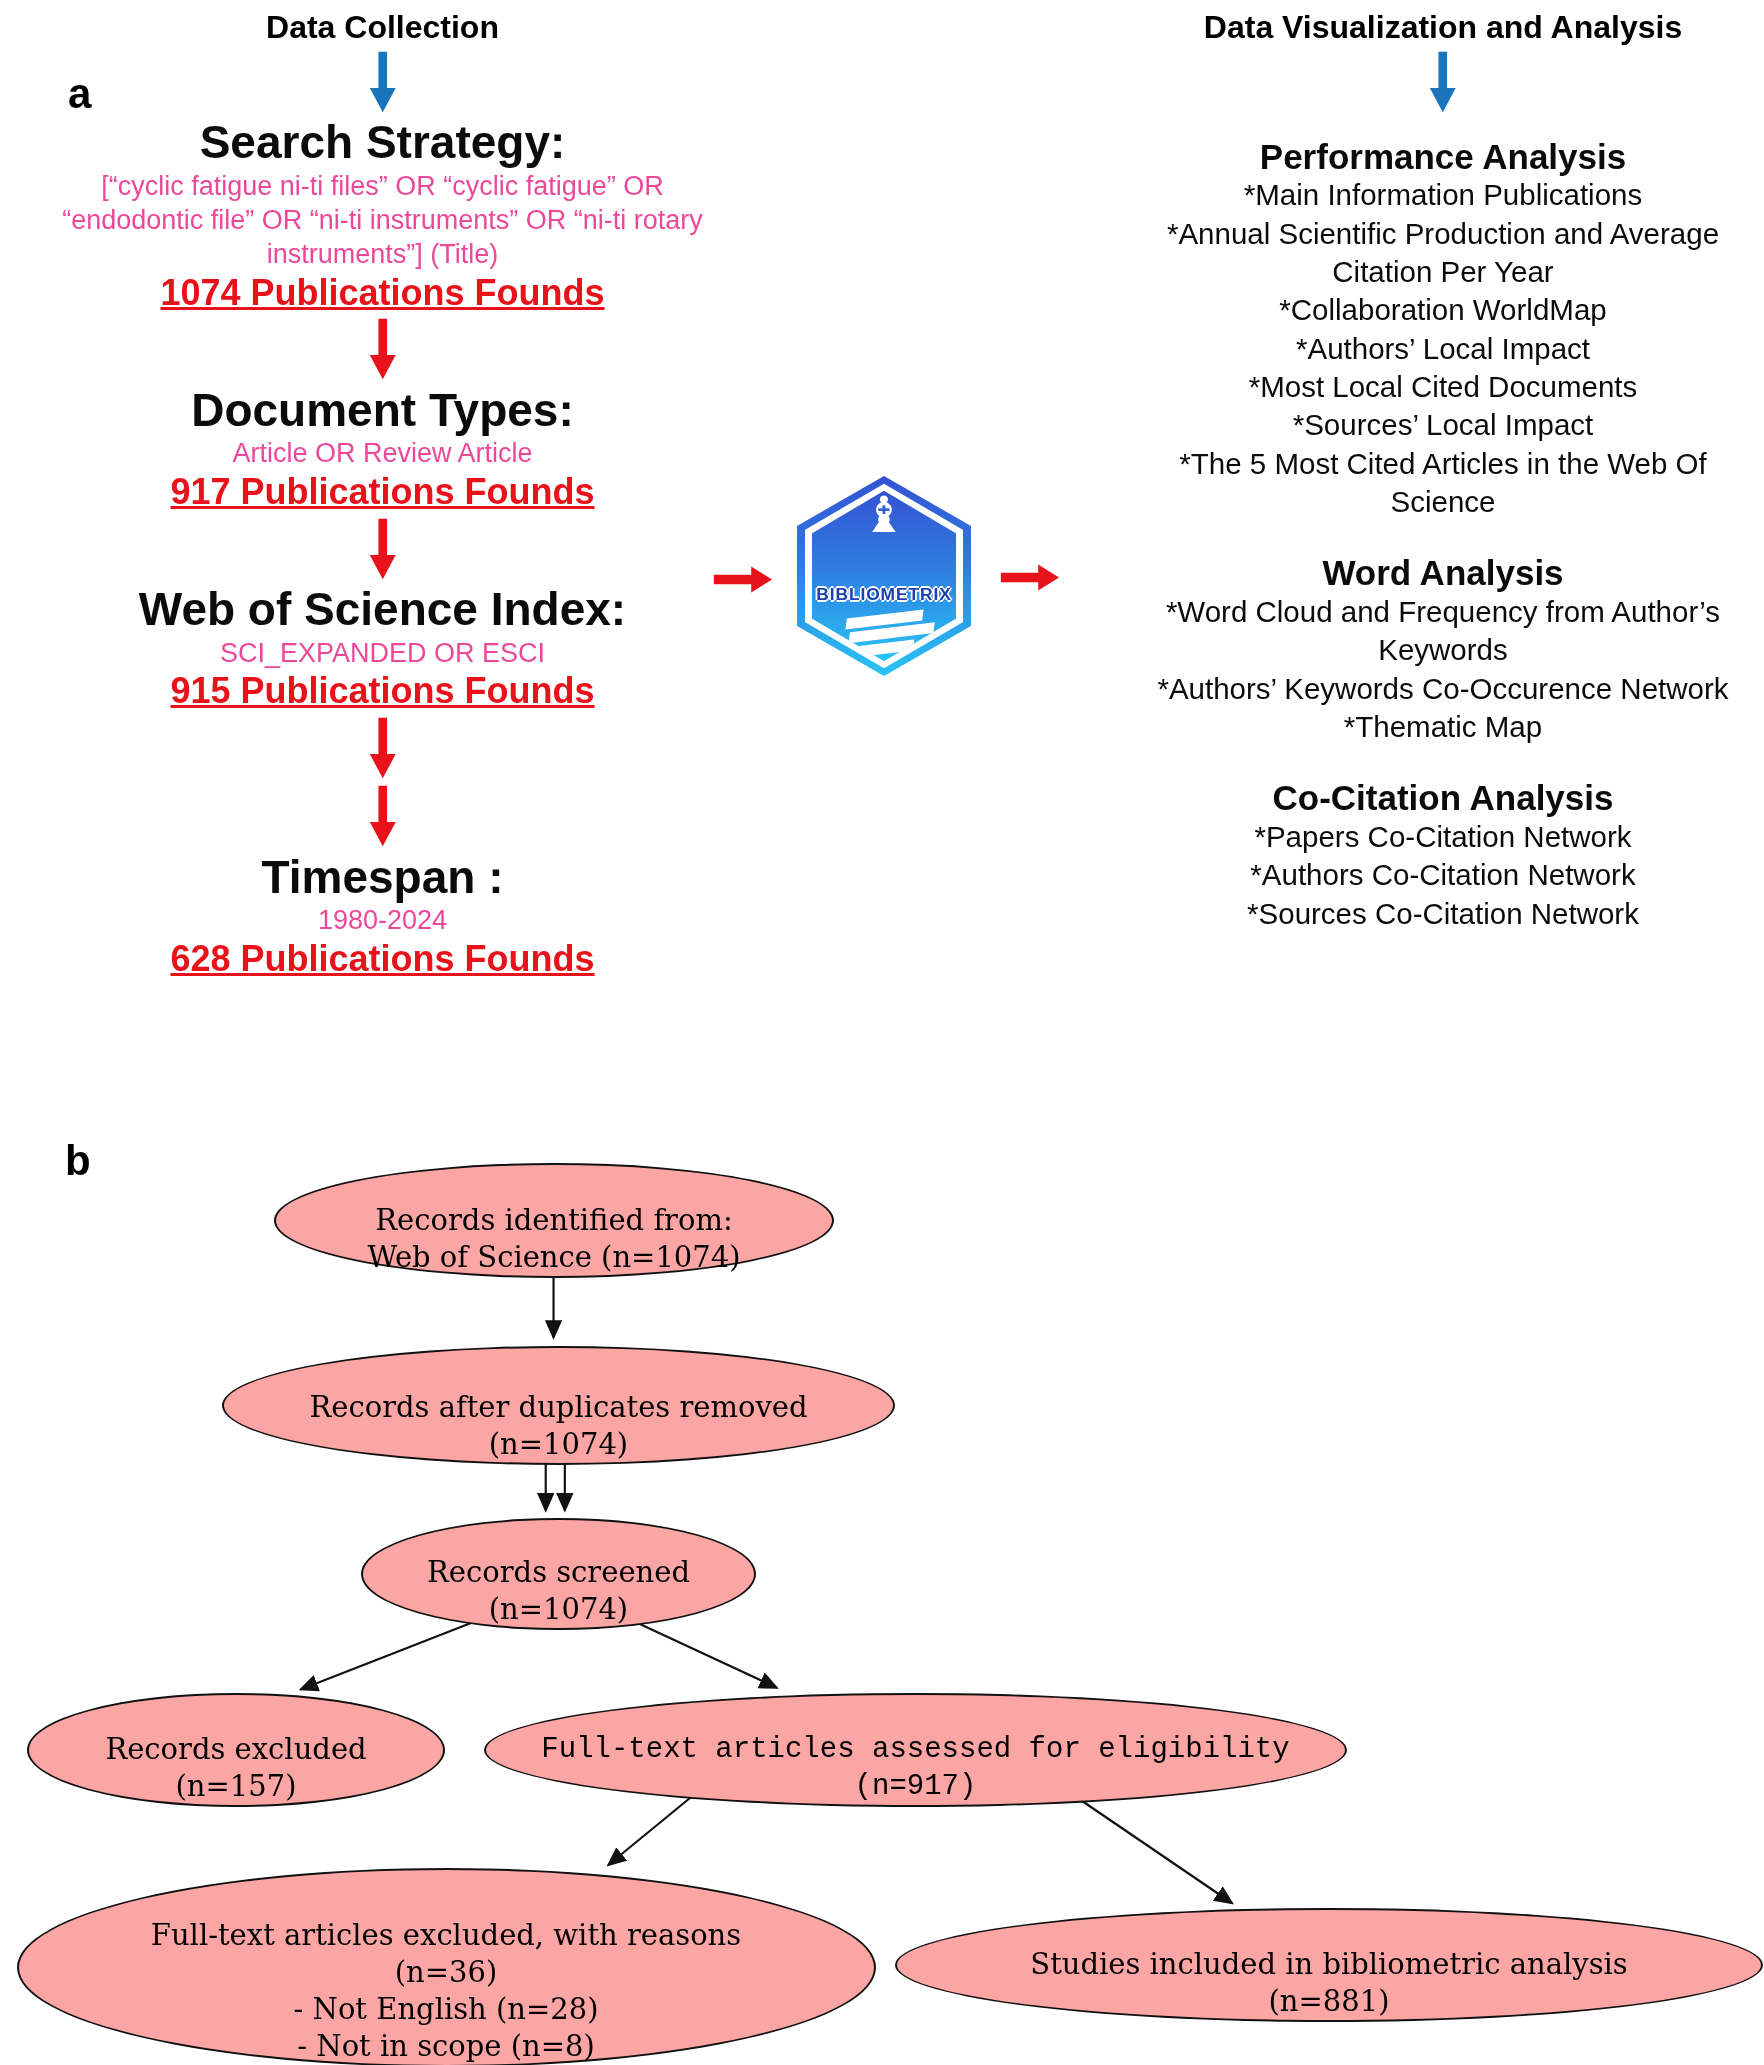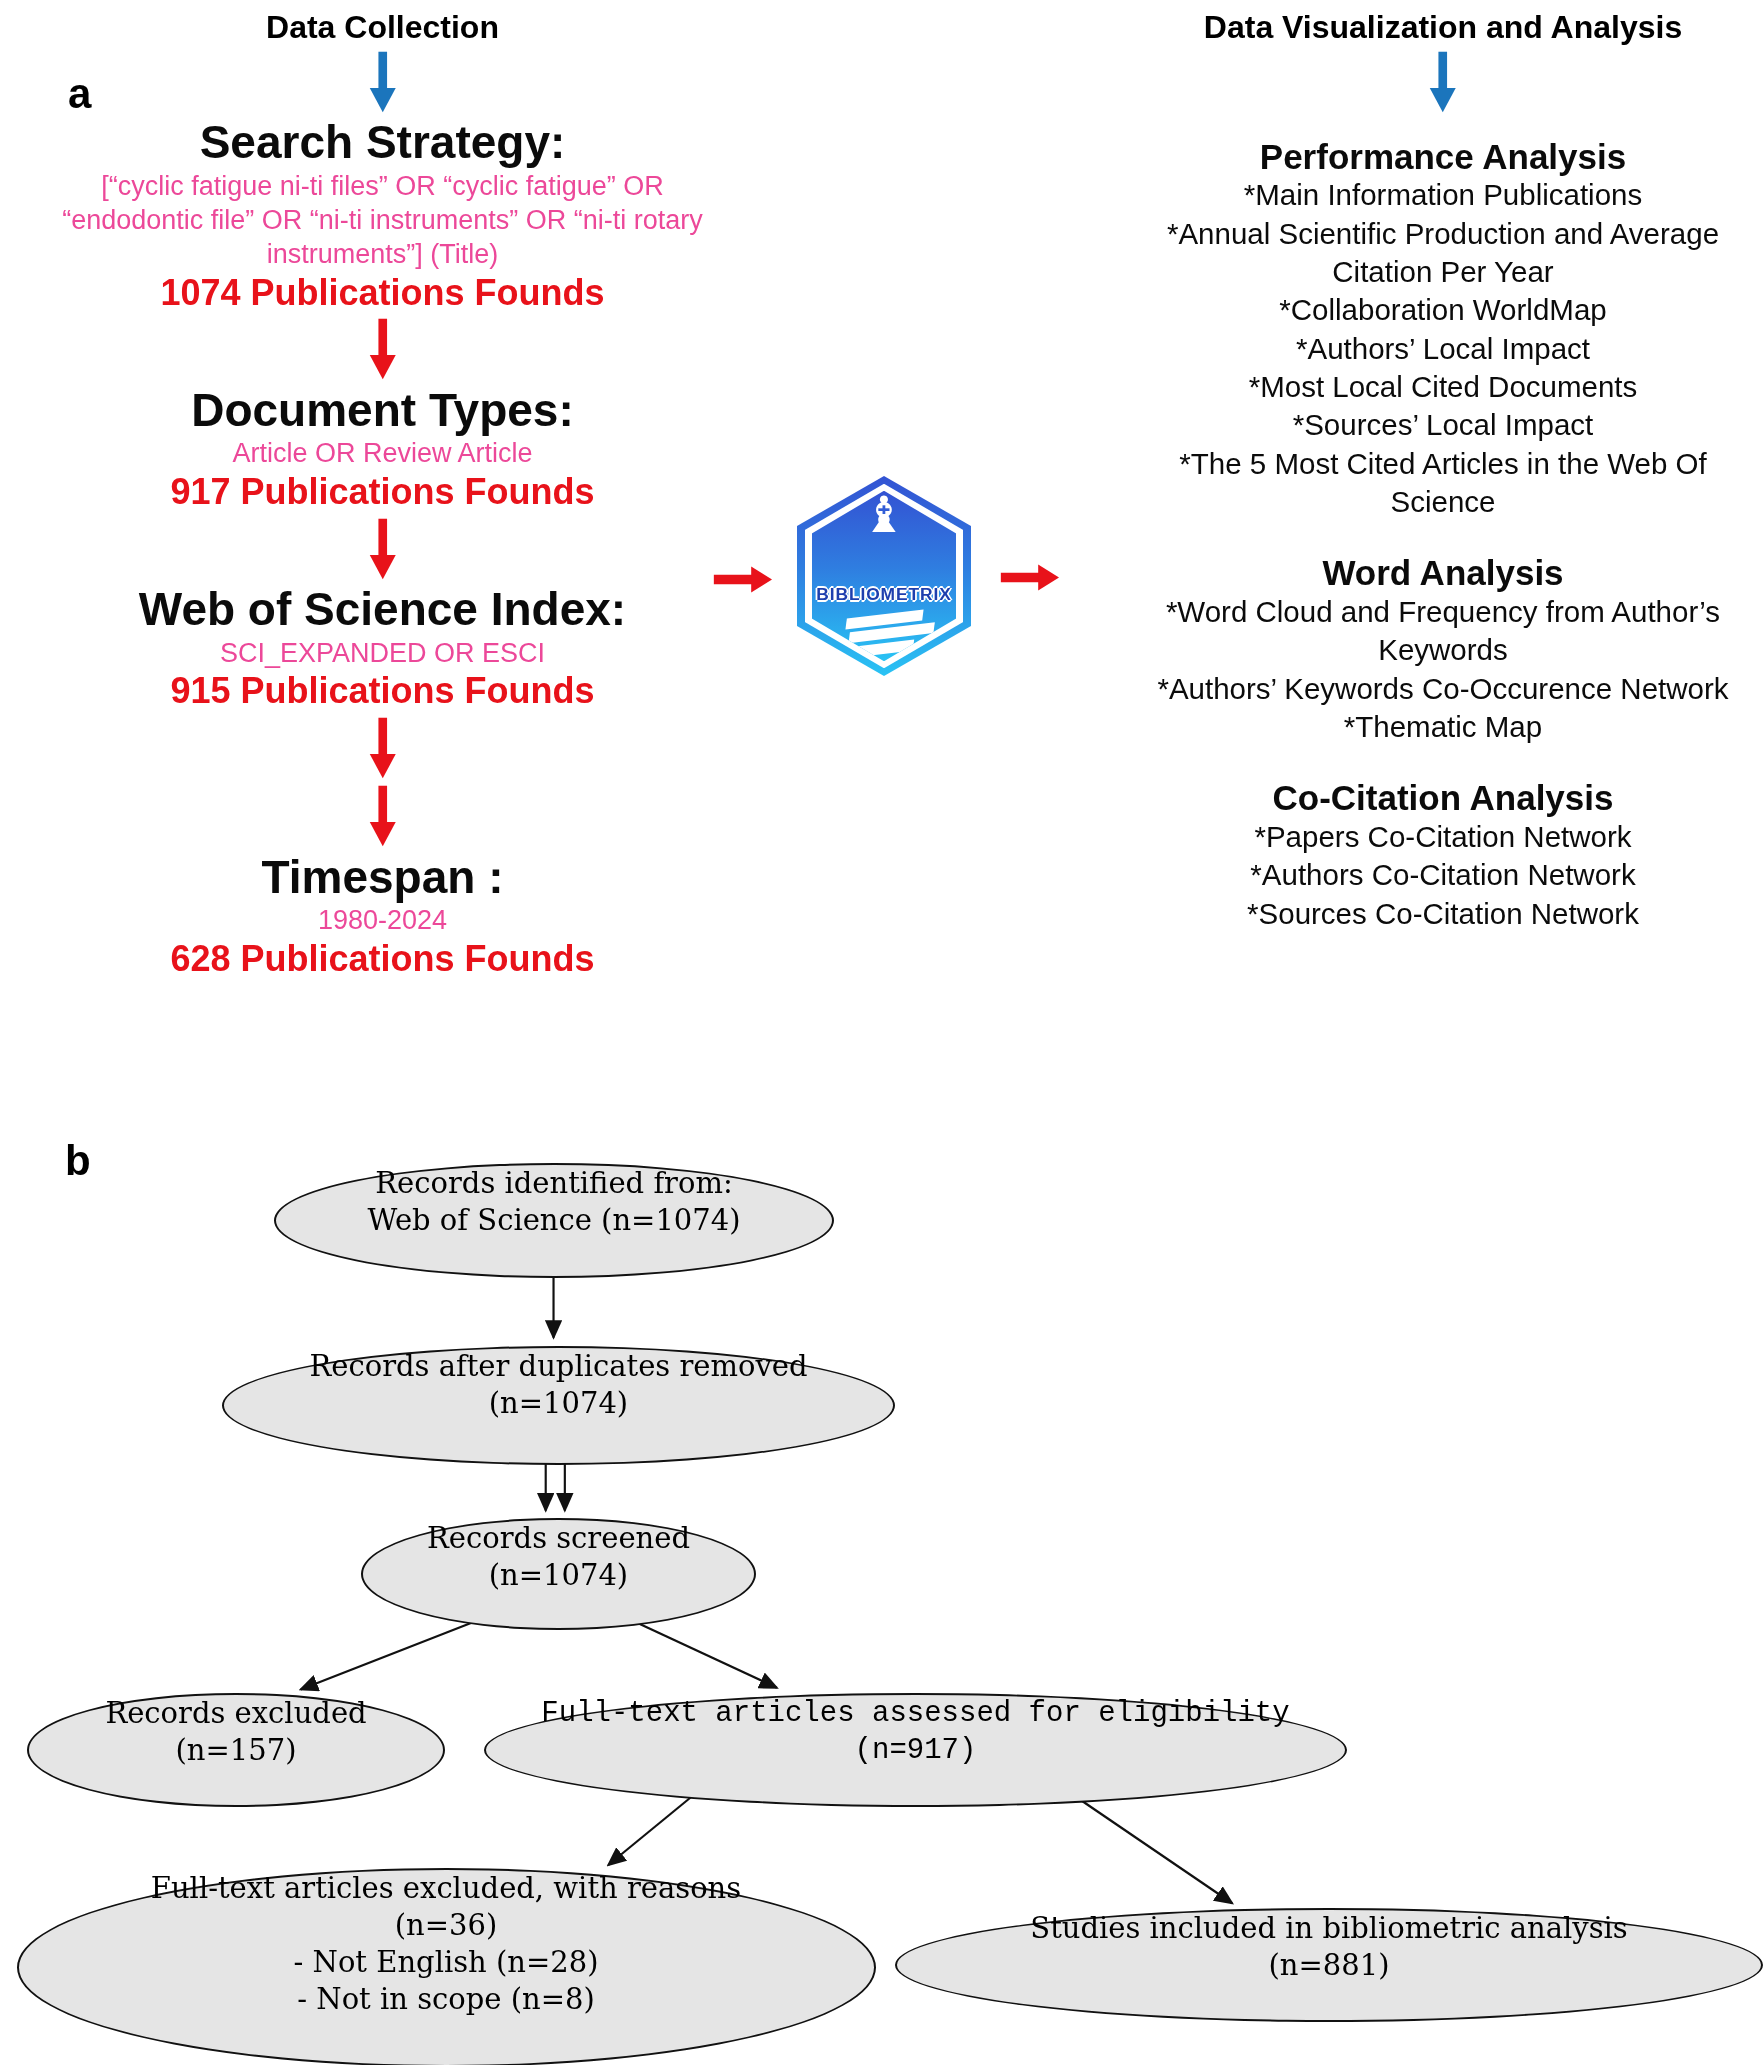--- a/index.html
+++ b/index.html
@@ -10,21 +10,21 @@
   #label-b{left:65px;top:1137px;}
 
   
   .col{position:absolute;text-align:center;}
   #left-col{left:26px;top:10.4px;width:713px;}
   #right-col{left:1104px;top:10.4px;width:678px;}
   .col-header{font-size:32px;font-weight:bold;color:#000000;line-height:1.1;}
   .down-arrow{display:block;margin:4.3px auto 3.5px auto;}
   .step-title{font-size:46px;font-weight:bold;line-height:1.12;margin-top:1.7px;}
   .step-detail{font-size:27px;line-height:1.26;color:#ec4899;}
-  .step-result{font-size:36px;font-weight:bold;color:#e8121a;line-height:1.12;margin-top:1.7px;}
+  .step-result{font-size:36px;font-weight:bold;color:#e8121a;line-height:1.12;margin-top:1.7px;text-decoration:underline;}
   .section-title{font-size:35px;font-weight:bold;line-height:1.1;margin-top:33px;}
   .section-title.first{margin-top:24px;}
   .section-line{font-size:29.5px;line-height:1.3;white-space:nowrap;}
 
   
   .h-arrow{position:absolute;}
   #logo{position:absolute;left:797px;top:476px;width:174px;height:200px;}
   .hex{clip-path:polygon(50% 0,100% 25%,100% 75%,50% 100%,0 75%,0 25%);}
   .hex-outer{position:absolute;inset:0;background:linear-gradient(180deg,#3353d3 0%,#2f7de0 45%,#29c3f4 100%);}
   .hex-ring{position:absolute;inset:7.8px;background:#ffffff;}
@@ -33,22 +33,22 @@
   .bishop{font-size:50px;line-height:0.95;color:#fff;margin-top:1.7px;}
   .hex-word{font-size:17.4px;font-weight:bold;letter-spacing:0.9px;color:#1e3fae;white-space:nowrap;
             text-shadow:-1.7px 0 #fff,1.7px 0 #fff,0 -1.7px #fff,0 1.7px #fff,-0.9px -0.9px #fff,0.9px 0.9px #fff;margin-top:44px;}
   .books{display:flex;flex-direction:column;align-items:center;margin-top:5.2px;}
   .books i{display:block;width:75px;height:11.3px;background:#fff;margin-top:3.5px;transform:skewX(-14deg) rotate(-7deg);}
   .books i:nth-child(2){width:83px;transform:skewX(-14deg) rotate(-7deg) translateX(7px);}
   .books i:nth-child(3){width:68px;transform:skewX(-14deg) rotate(-7deg) translateX(-5.2px);}
 
   
   .flow-arrows{position:absolute;left:0;top:0;z-index:1;pointer-events:none;}
-  .ellipse{position:absolute;z-index:2;background:#e5e5e5;border:2.6px solid #111;border-radius:50%;
-           display:flex;flex-direction:column;align-items:center;justify-content:flex-start;
+  .ellipse{position:absolute;z-index:2;background:#fca5a5;border:2.6px solid #111;border-radius:50%;
+           display:flex;flex-direction:column;align-items:center;justify-content:flex-end;
            font-family:"DejaVu Serif",serif;font-size:29px;line-height:1.28;color:#000;text-align:center;}
   .ellipse div{white-space:nowrap;}
 </style>
 </head>
 <body>
 
 <div class="canvas">
 
   <div class="panel-label" id="label-a">a</div>
   <div class="panel-label" id="label-b">b</div>

